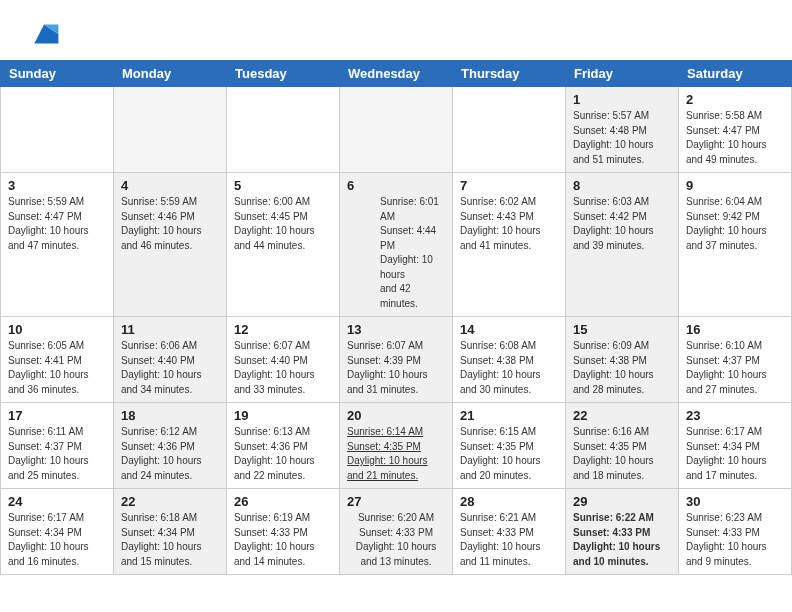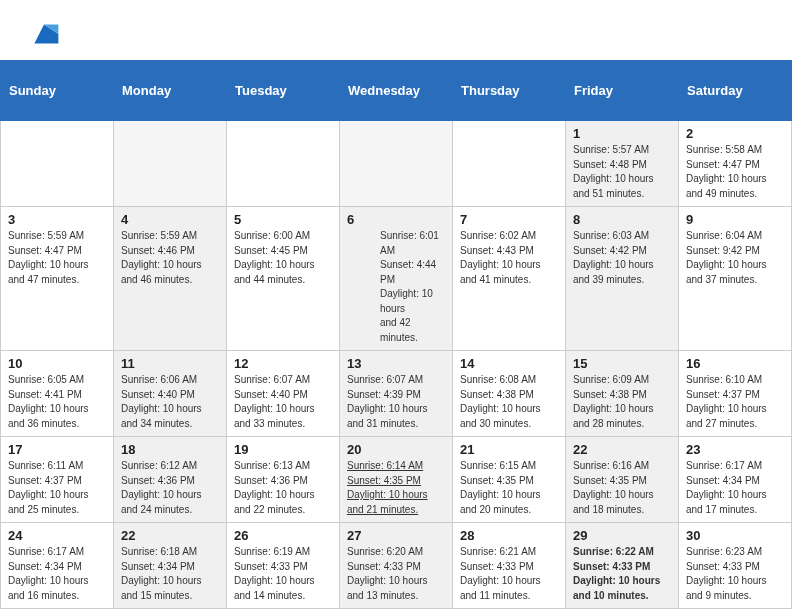--- a/index.html
+++ b/index.html
@@ -46,21 +46,21 @@
     }
     .calendar {
       width: 100%;
       border-collapse: collapse;
       margin: 0;
     }
     .calendar th {
       background: #2a6ebb;
       color: #fff;
       text-align: left;
-      padding: 22px 8px;
+      padding: 5px 8px;
       font-size: 13px;
       font-weight: bold;
       border: 1px solid #2a6ebb;
     }
     .calendar td {
       vertical-align: top;
       padding: 5px 7px;
       font-size: 11px;
       color: #222;
       border: 1px solid #ccc;
@@ -318,21 +318,21 @@
         </td>
         <td class="">
           <div class="day-num">26</div>
           <div class="day-info" style="white-space: pre-line;">Sunrise: 6:19 AM
 Sunset: 4:33 PM
 Daylight: 10 hours
 and 14 minutes.</div>
         </td>
         <td class="shade">
           <div class="day-num">27</div>
-          <div class="day-info" style="white-space: pre-line;">Sunrise: 6:20 AM
+          <div class="day-info" style="white-space: pre-line; text-align: center;">Sunrise: 6:20 AM
 Sunset: 4:33 PM
 Daylight: 10 hours
 and 13 minutes.</div>
         </td>
         <td class="">
           <div class="day-num">28</div>
           <div class="day-info" style="white-space: pre-line;">Sunrise: 6:21 AM
 Sunset: 4:33 PM
 Daylight: 10 hours
 and 11 minutes.</div>

